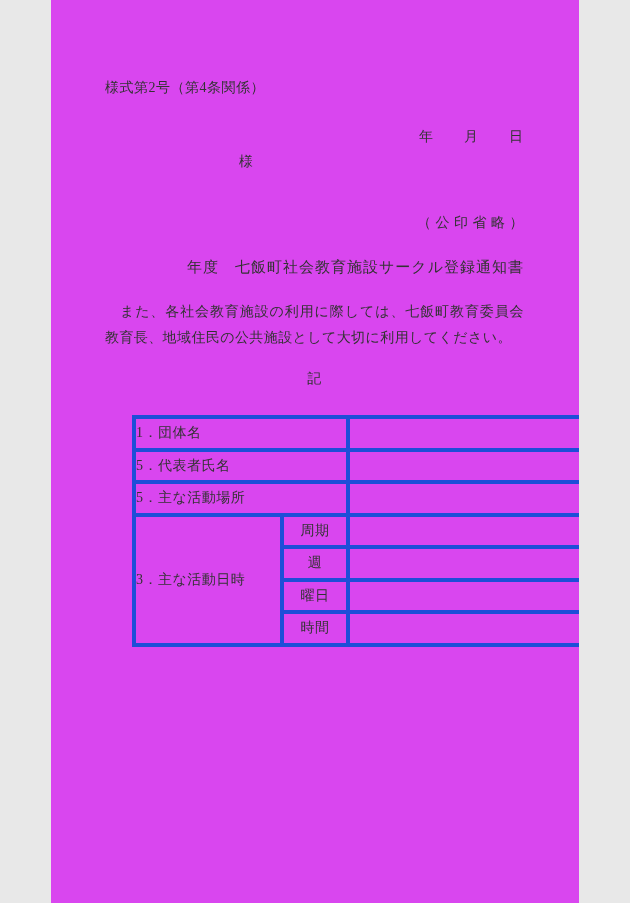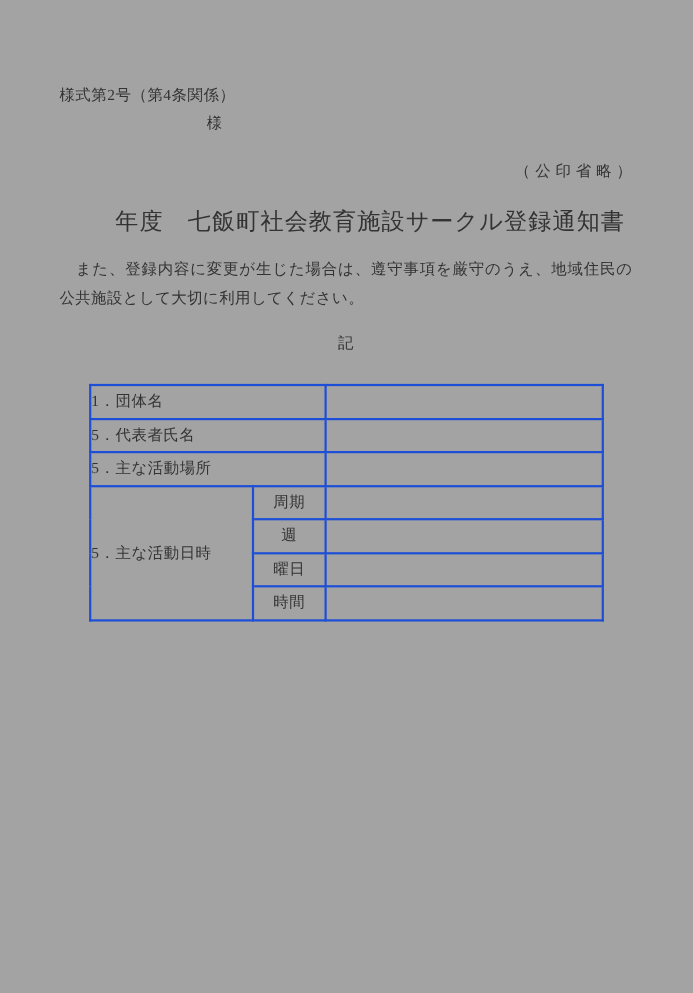--- a/index.html
+++ b/index.html
@@ -2,24 +2,24 @@
 <html><head>
 <meta charset="utf-8">
 <style>
   html, body {
     margin: 0;
     padding: 0;
     background: #e8e8e8;
   }
   .page {
     position: relative;
-    width: 630px;
+    width: 528px;
     height: 903px;
     margin: 0 auto;
-    background: #a3a3a3;
+    background: #d946ef;
     color: #333333;
     font-family: "Liberation Serif", "DejaVu Serif", serif;
     font-size: 14px;
     letter-spacing: 0.5px;
     overflow: hidden;
   }
   .content {
     padding: 80px 55px 0 54px;
   }
   .form-number {
@@ -43,30 +43,30 @@
   }
   .sender-inner {
     display: inline-block;
     text-align: center;
   }
   .sender-name {
     line-height: 16px;
     letter-spacing: 0.5px;
   }
   .seal-note {
-    margin-top: 3px;
+    margin-top: 20px;
     line-height: 16px;
     letter-spacing: 0.5px;
   }
   .doc-title {
     margin-top: 27px;
     line-height: 18px;
-    font-size: 21px;
+    font-size: 15px;
     letter-spacing: 1px;
-    text-align: center;
+    text-align: right;
   }
   .body-text {
     margin-top: 23px;
   }
   .body-text p {
     margin: 0;
     line-height: 26px;
     letter-spacing: 0.4px;
     text-align: justify;
   }
@@ -77,21 +77,21 @@
   }
   .table-wrap {
     margin: 28px 0 0 27px;
   }
   table.reg-table {
     border-collapse: collapse;
     table-layout: fixed;
     width: 466px;
   }
   table.reg-table td {
-    border: 2px solid #1d4ed8;
+    border: 4px solid #1d4ed8;
     height: 28.5px;
     padding: 0;
     vertical-align: middle;
     font-size: 14px;
     letter-spacing: 0.5px;
   }
   td.row-label {
     padding-left: 9px;
   }
   td.group-label {
@@ -102,33 +102,34 @@
   }
 </style>
 </head>
 <body>
 
 <div class="page">
   <div class="content">
 
     <div class="form-number">様式第2号（第4条関係）</div>
 
+    <div class="date-line">年　　月　　日</div>
 
     <div class="addressee-line">様</div>
 
     <div class="sender-block">
       <div class="sender-inner">
         <div class="seal-note">（ 公 印 省 略 ）</div>
       </div>
     </div>
 
     <div class="doc-title">　　年度　七飯町社会教育施設サークル登録通知書</div>
 
     <div class="body-text">
-      <p>　また、登録内容に変更が生じた場合は、遵守事項を厳守のうえ、地域住民の公共施設として大切に利用してください。</p>
+      <p>　また、各社会教育施設の利用に際しては、七飯町教育委員会教育長、地域住民の公共施設として大切に利用してください。</p>
     </div>
 
     <div class="record-marker">記</div>
 
     <div class="table-wrap">
       <table class="reg-table">
         <colgroup>
           <col style="width:148px">
           <col style="width:66px">
           <col style="width:252px">
@@ -140,21 +141,21 @@
           </tr>
           <tr>
             <td colspan="2" class="row-label">5．代表者氏名</td>
             <td class="value"></td>
           </tr>
           <tr>
             <td colspan="2" class="row-label">5．主な活動場所</td>
             <td class="value"></td>
           </tr>
           <tr>
-            <td rowspan="4" class="group-label">5．主な活動日時</td>
+            <td rowspan="4" class="group-label">3．主な活動日時</td>
             <td class="sub-label">周期</td>
             <td class="value"></td>
           </tr>
           <tr>
             <td class="sub-label">週</td>
             <td class="value"></td>
           </tr>
           <tr>
             <td class="sub-label">曜日</td>
             <td class="value"></td>

